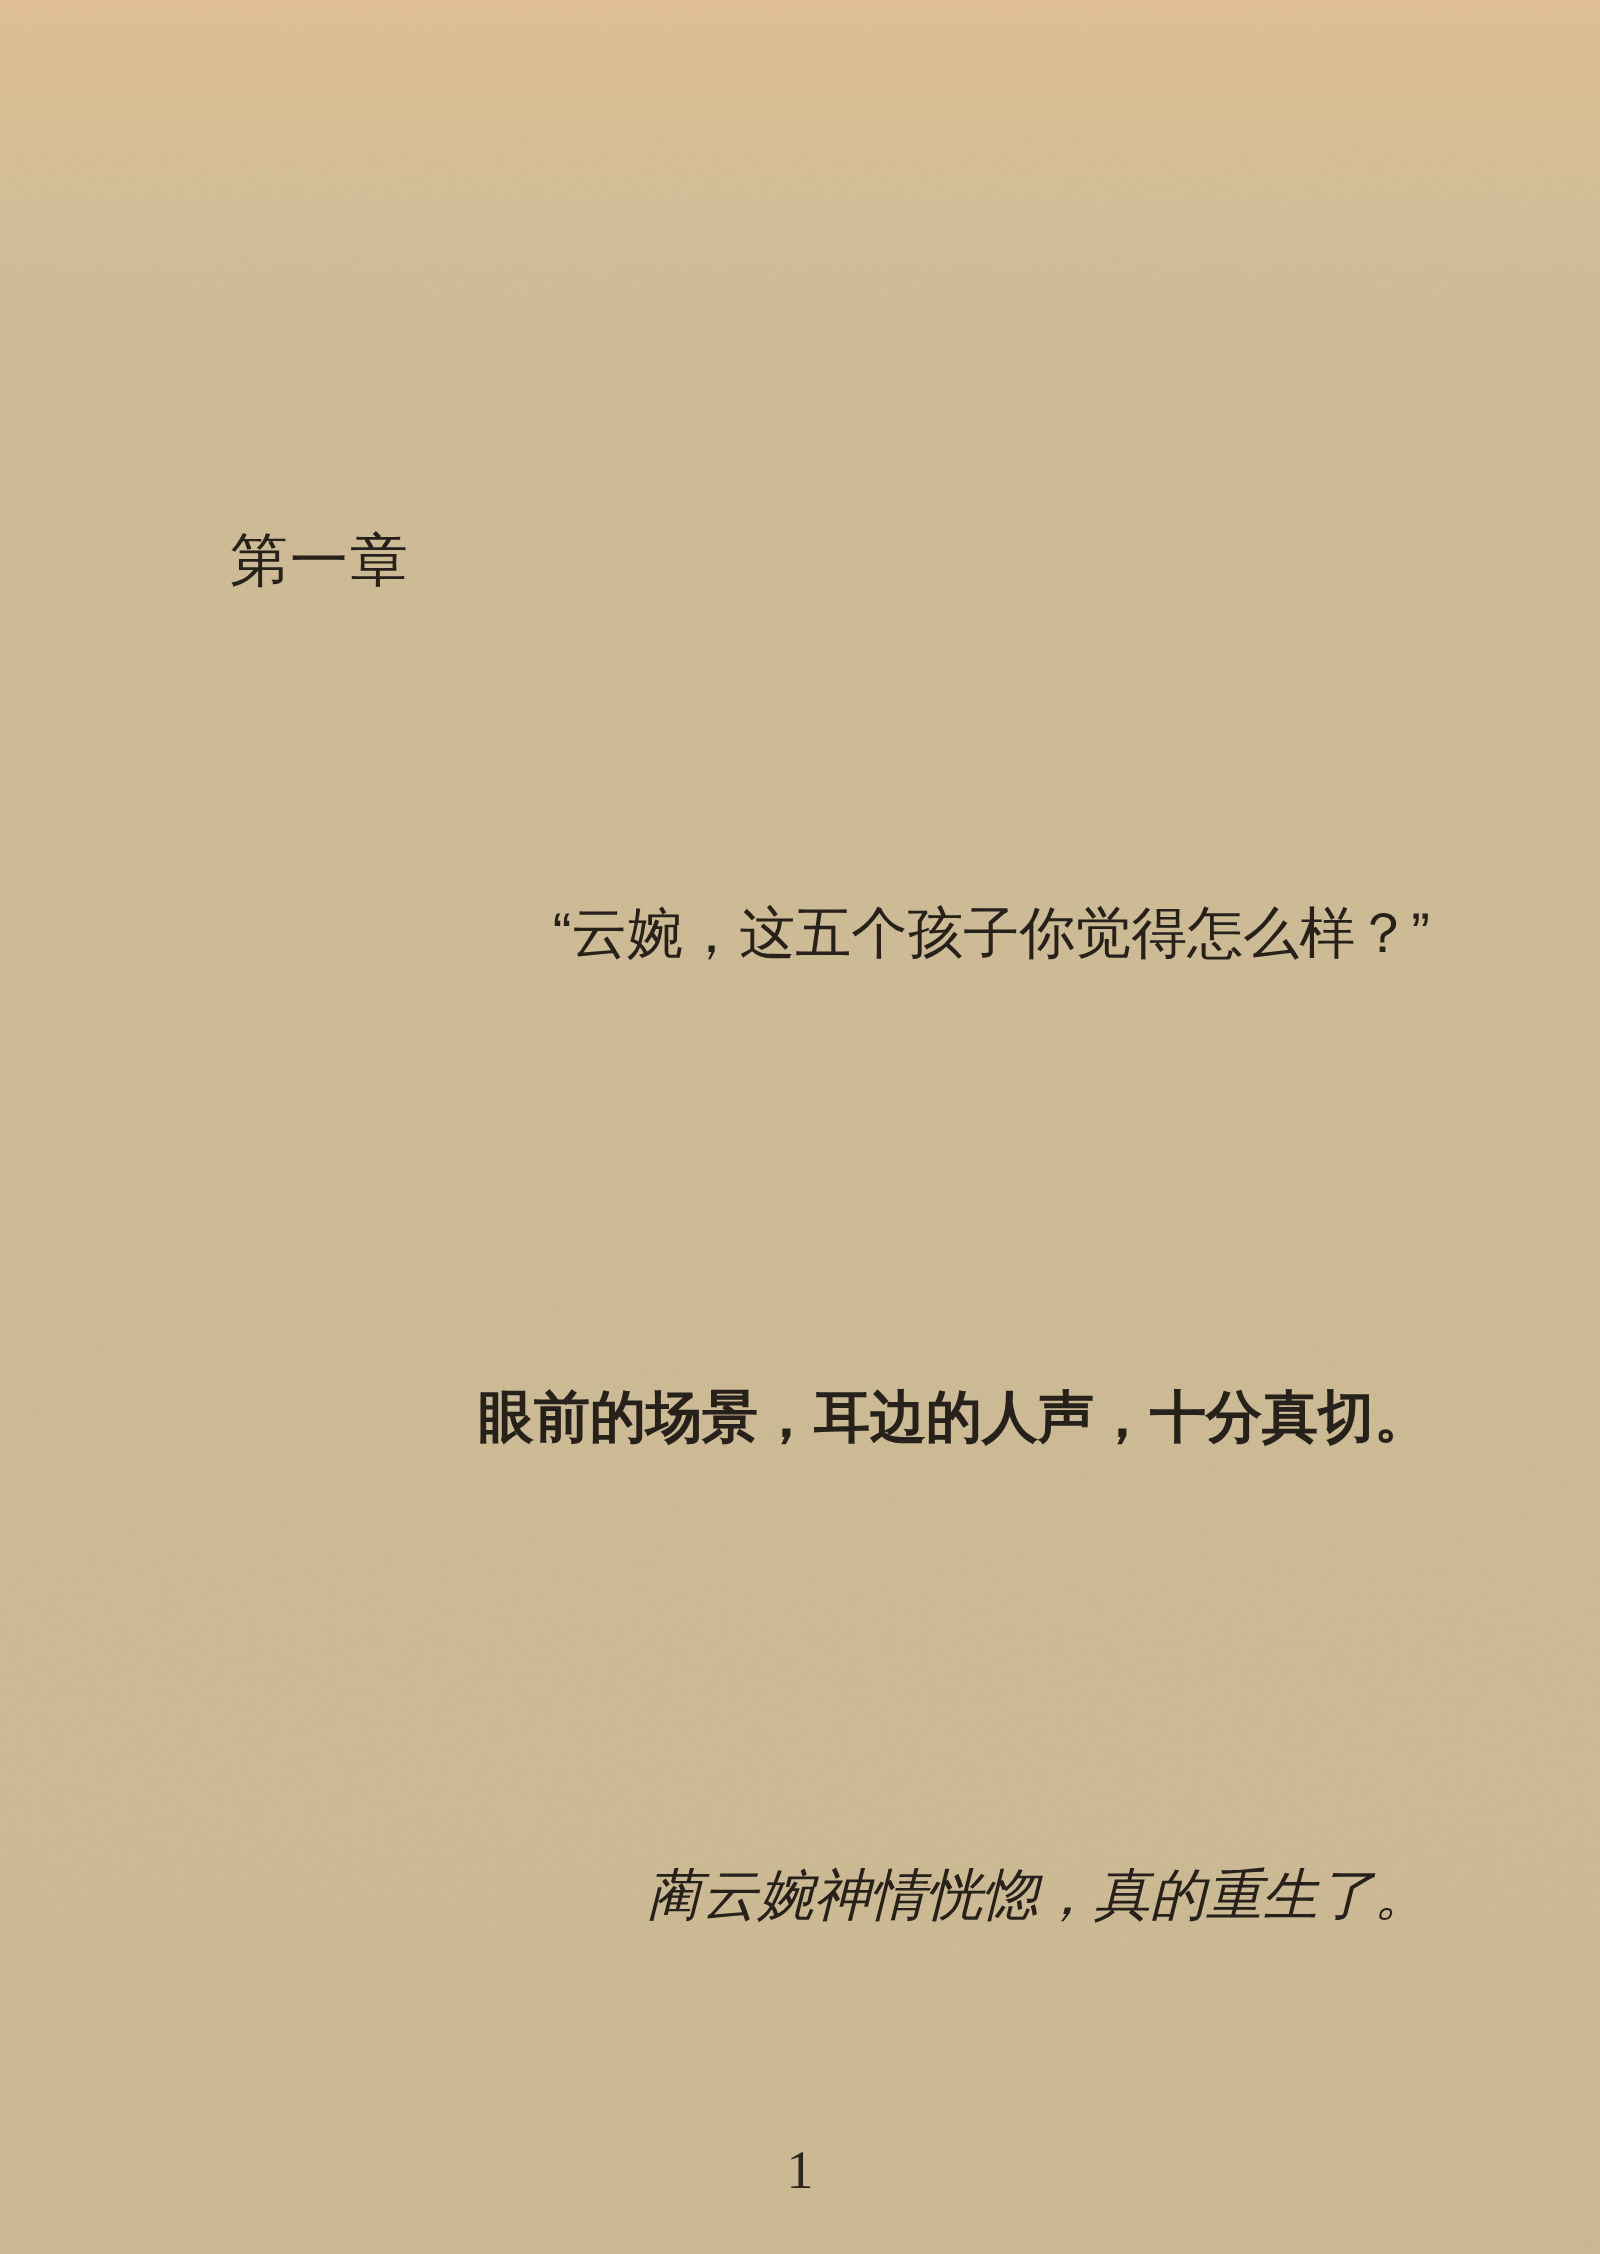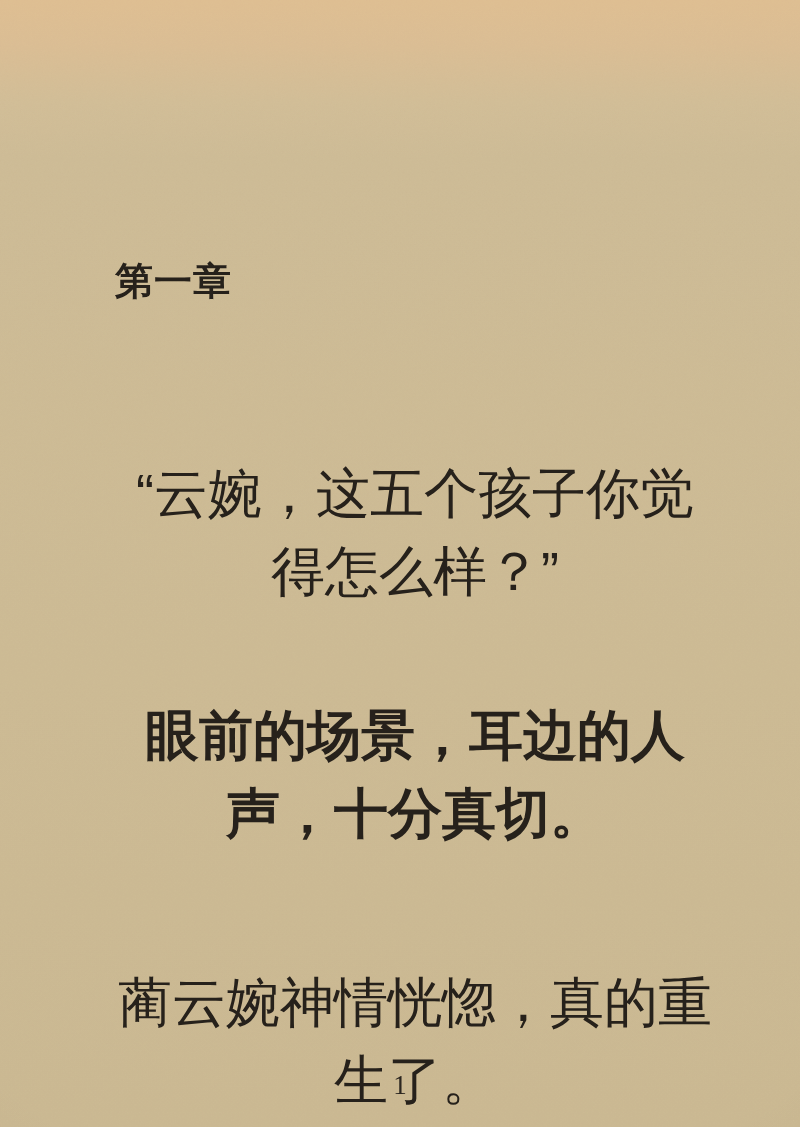--- a/index.html
+++ b/index.html
@@ -42,43 +42,43 @@
     left: 115px;
     width: 600px;
     top: 0;
     color: #26211b;
   }
 
   .chapter-title {
     position: absolute;
     top: 242px;
     left: 0;
-    font-size: 38px;
-    font-weight: 700;
+    font-size: 29px;
+    font-weight: 400;
     line-height: 78px;
     letter-spacing: 1px;
     white-space: nowrap;
   }
 
   .para {
     position: absolute;
     left: 0;
     width: 600px;
-    font-size: 54px;
+    font-size: 28px;
     font-weight: 500;
     line-height: 78px;
     letter-spacing: 0px;
-    text-align: center;
+    text-align: right;
     word-break: break-all;
     overflow-wrap: break-word;
   }
 
   .para-1 { top: 400px; }
   .para-2 { top: 642px; font-weight: bold; }
-  .para-3 { top: 909px; }
+  .para-3 { top: 881px; font-style: italic; }
 
   .page-footer {
     position: absolute;
     top: 1068px;
     left: 0;
     width: 800px;
     text-align: center;
   }
   .page-number {
     font-family: "Liberation Serif", serif;

